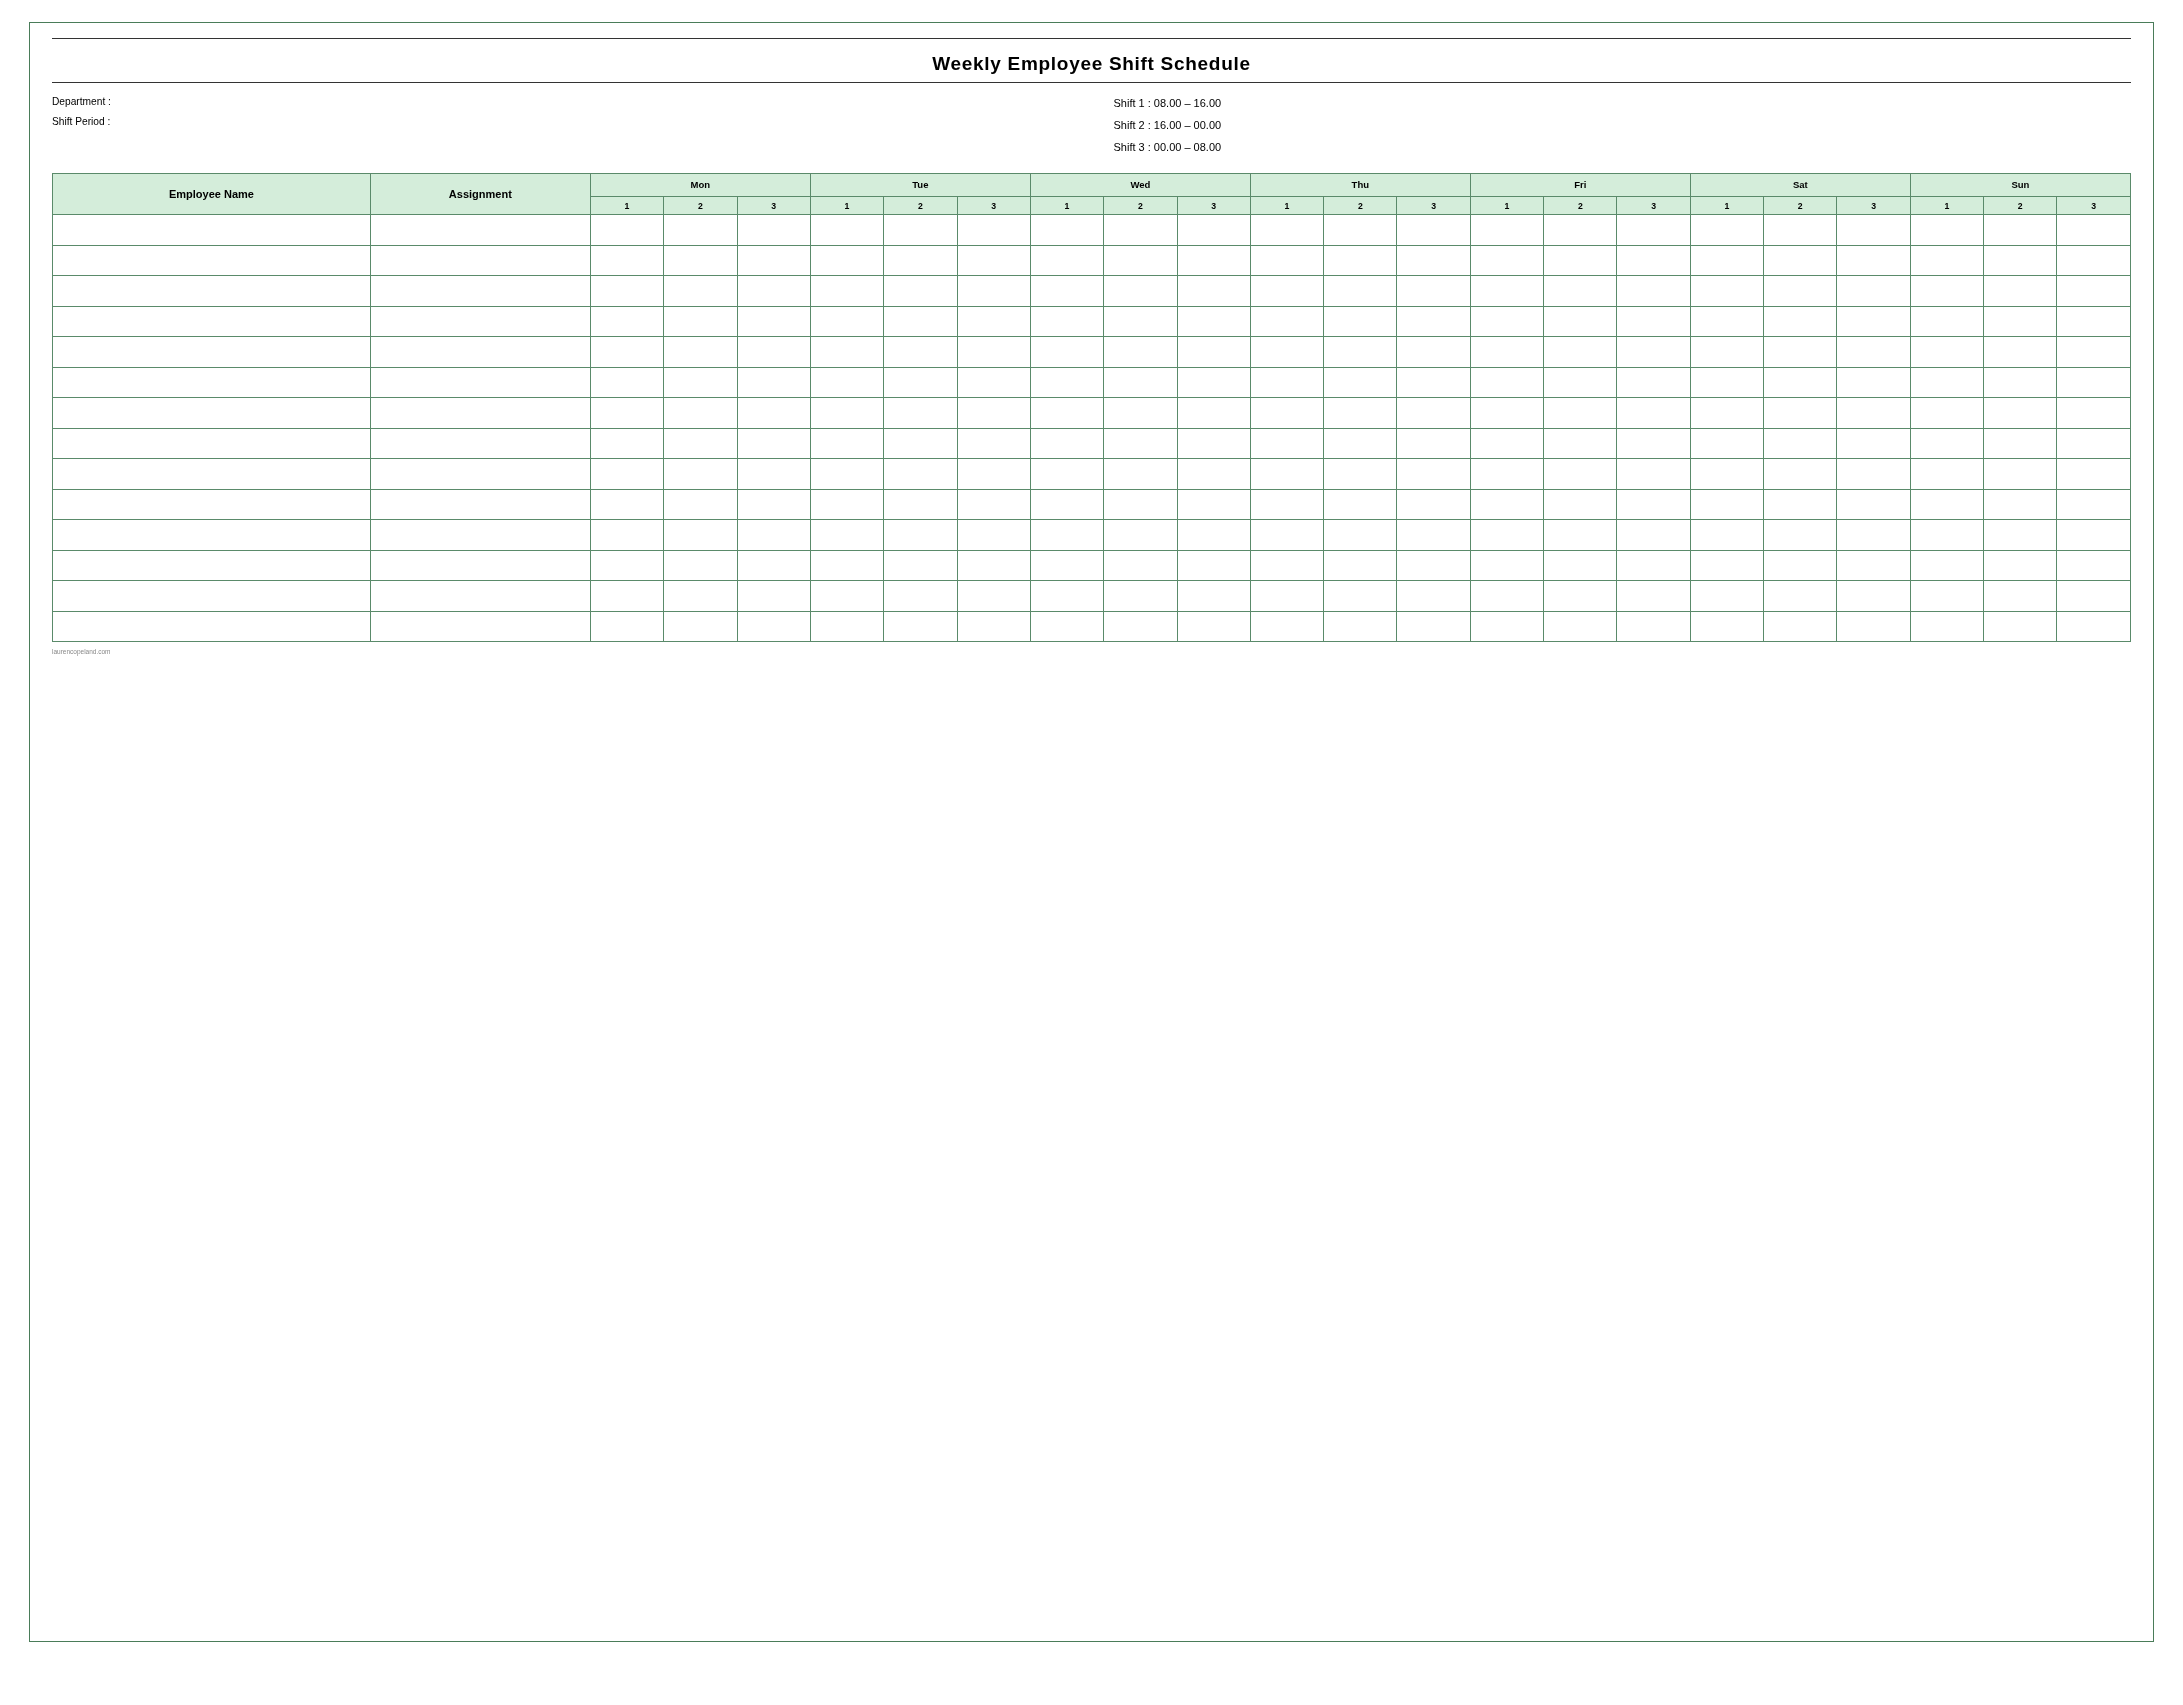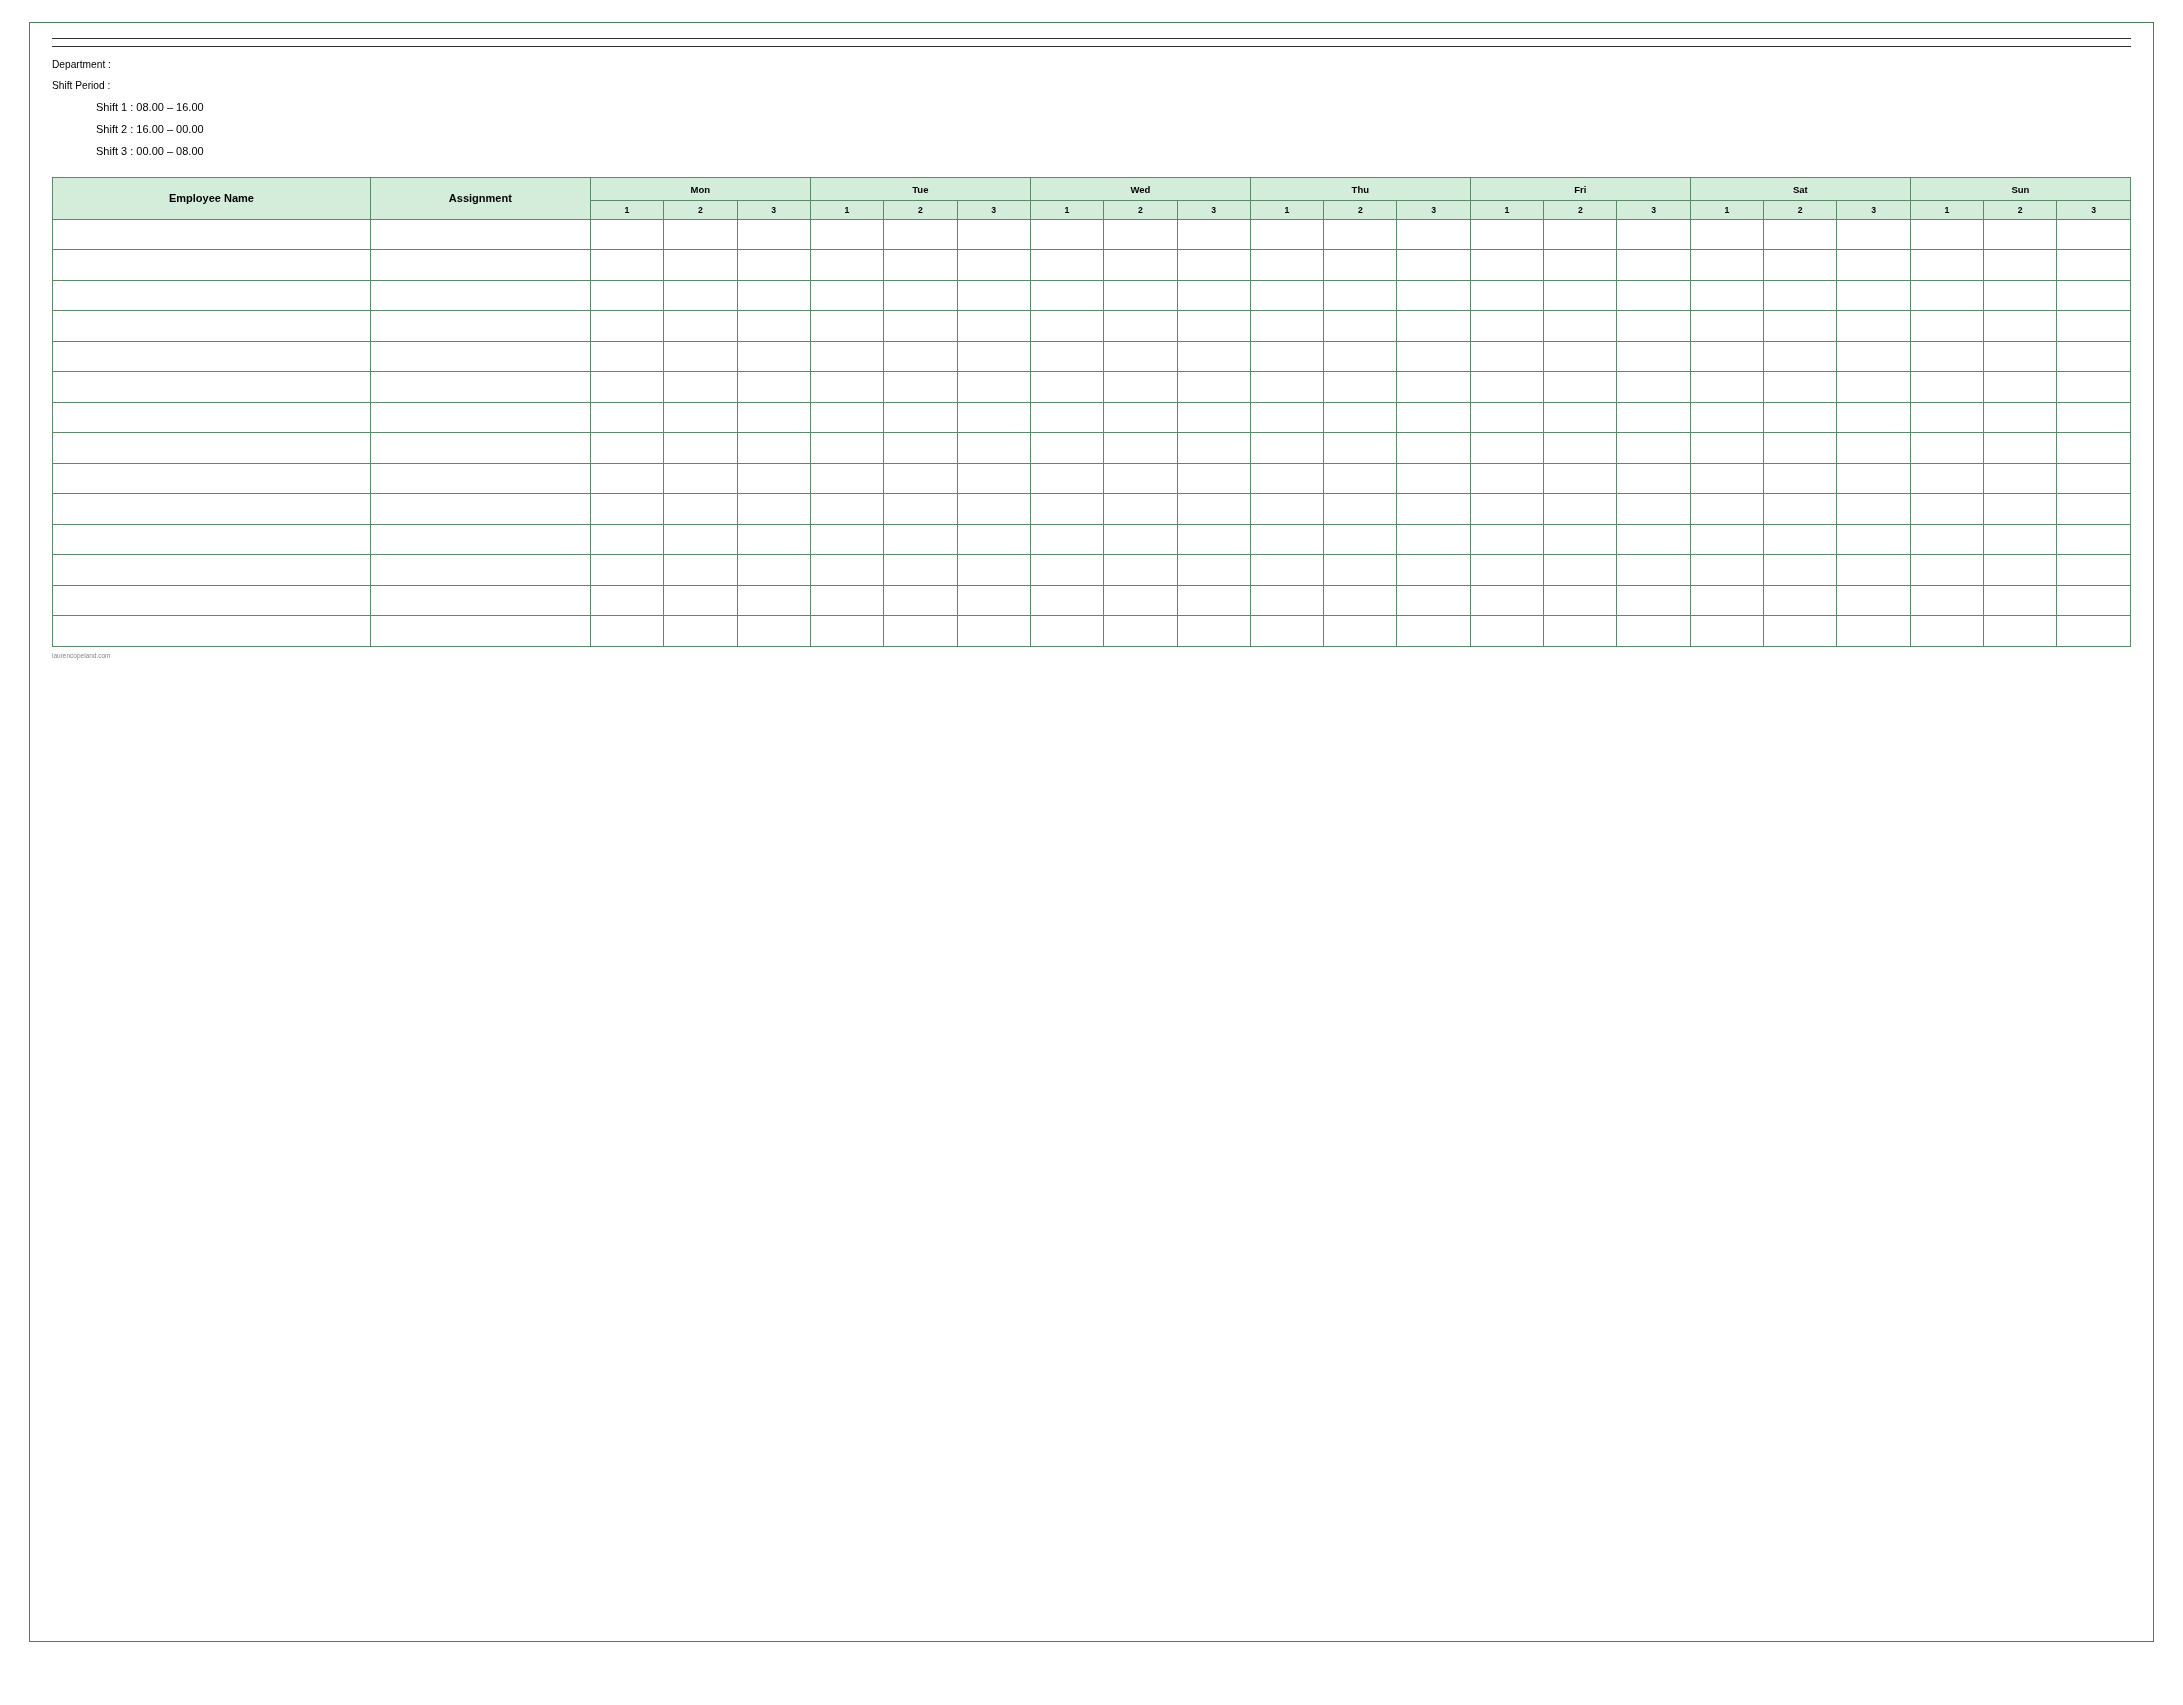--- a/index.html
+++ b/index.html
@@ -38,21 +38,20 @@
 
     .divider-line {
       border-top: 1.1px solid #333;
       margin-bottom: 8.7px;
     }
 
     .info-section {
       display: flex;
       gap: 0;
       margin-bottom: 14.5px;
-      flex-direction: column;
     }
 
     .info-left {
       flex: 1;
       font-size: 10.2px;
       line-height: 2;
     }
 
     .info-right {
       flex: 1;
@@ -127,20 +126,23 @@
       font-size: 11px;
       font-weight: bold;
     }
   </style>
 </head>
 <body>
 
 <div class="page-border">
   <div class="top-line"></div>
 
+  <div class="title-section">
+    <span class="page-title">Weekly Employee Shift Schedule</span>
+  </div>
 
   <div class="divider-line"></div>
 
   <div class="info-section">
     <div class="info-left">
       <div>Department  :</div>
       <div>Shift Period :</div>
     </div>
     <div class="info-right">
       <div>Shift 1 : 08.00 – 16.00</div>

